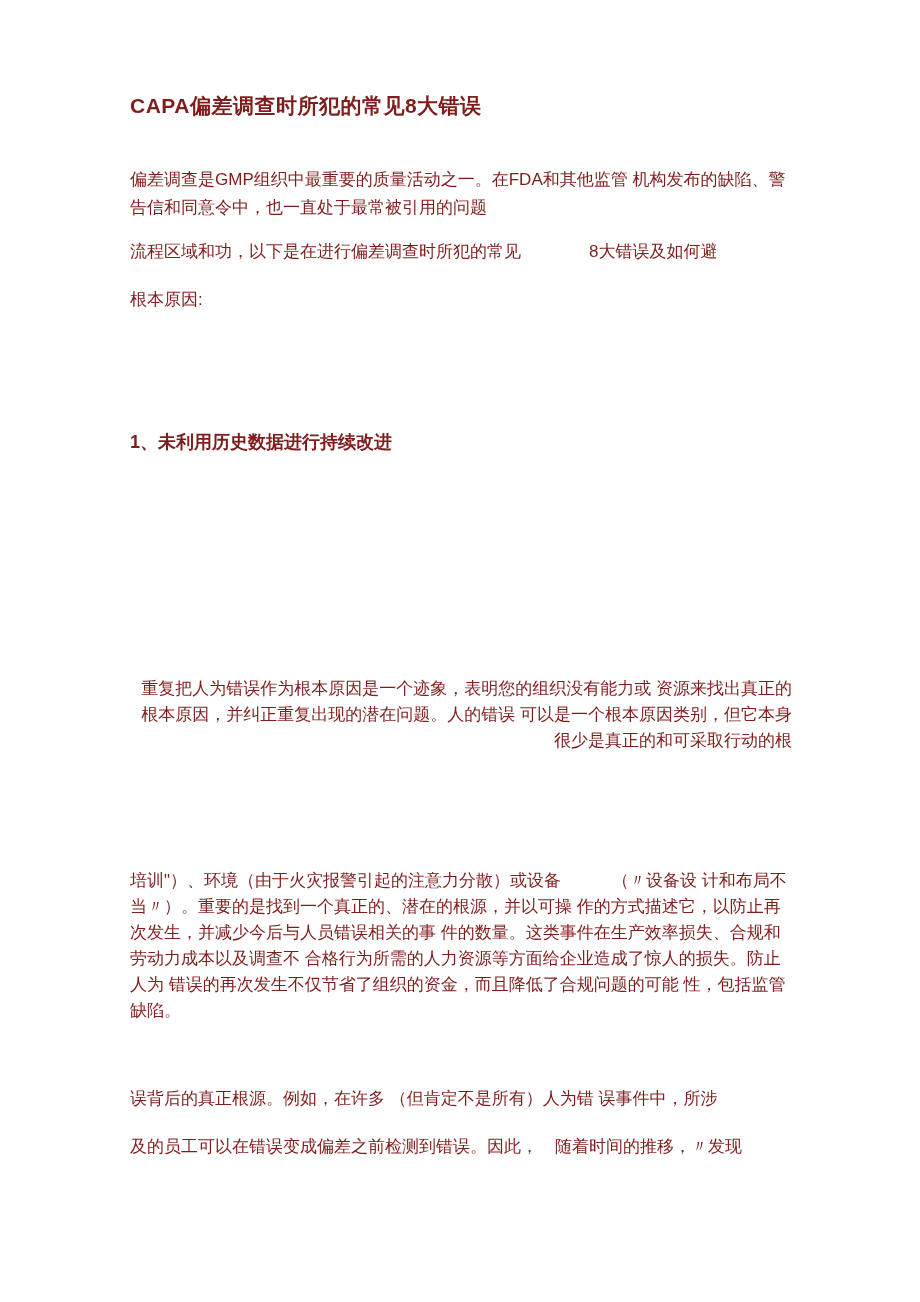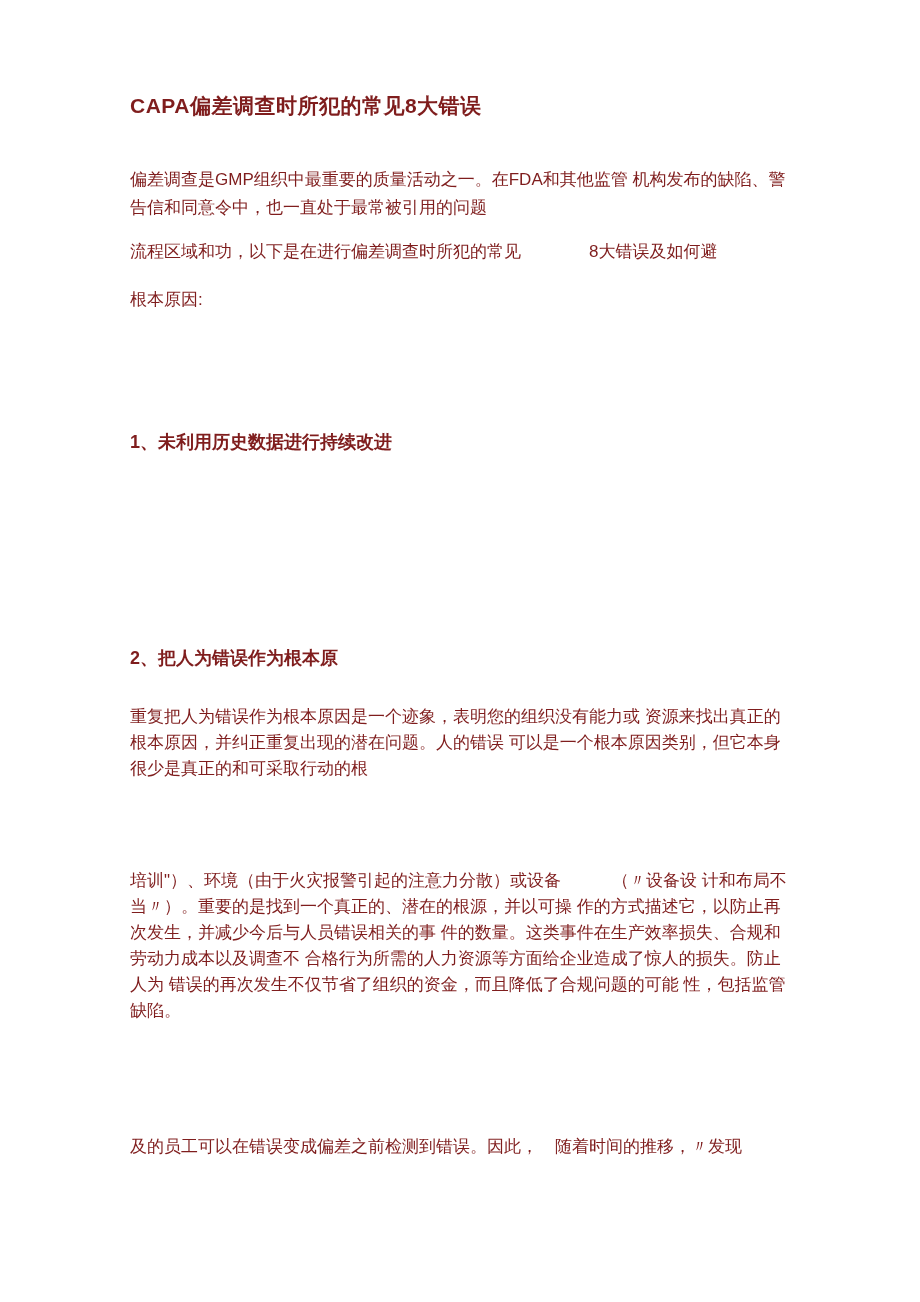--- a/index.html
+++ b/index.html
@@ -46,24 +46,24 @@
 
   <p class="block intro" style="top: 166px;">偏差调查是GMP组织中最重要的质量活动之一。在FDA和其他监管 机构发布的缺陷、警告信和同意令中，也一直处于最常被引用的问题</p>
 
   <p class="block intro" style="top: 238px;">流程区域和功，以下是在进行偏差调查时所犯的常见　　　　8大错误及如何避</p>
 
   <p class="block intro" style="top: 286px;">根本原因:</p>
 
   <h2 class="block section-heading" style="top: 386px; margin-top: 44px;">1、未利用历史数据进行持续改进</h2>
 
 
-  <h2 class="block section-heading" style="top: 646px;">2、把人为错误作为根本原</h2>
 
-  <p class="block" style="top: 704px;">重复把人为错误作为根本原因是一个迹象，表明您的组织没有能力或 资源来找出真正的根本原因，并纠正重复出现的潜在问题。人的错误 可以是一个根本原因类别，但它本身很少是真正的和可采取行动的根</p>
+  <p class="block" style="top: 676px; text-align: right;">重复把人为错误作为根本原因是一个迹象，表明您的组织没有能力或 资源来找出真正的根本原因，并纠正重复出现的潜在问题。人的错误 可以是一个根本原因类别，但它本身很少是真正的和可采取行动的根</p>
 
 
   <p class="block" style="top: 868px;">培训"）、环境（由于火灾报警引起的注意力分散）或设备　　　（〃设备设 计和布局不当〃）。重要的是找到一个真正的、潜在的根源，并以可操 作的方式描述它，以防止再次发生，并减少今后与人员错误相关的事 件的数量。这类事件在生产效率损失、合规和劳动力成本以及调查不 合格行为所需的人力资源等方面给企业造成了惊人的损失。防止人为 错误的再次发生不仅节省了组织的资金，而且降低了合规问题的可能 性，包括监管缺陷。</p>
 
 
+  <p class="block" style="top: 1086px;">误背后的真正根源。例如，在许多 （但肯定不是所有）人为错 误事件中，所涉</p>
 
   <p class="block" style="top: 1134px;">及的员工可以在错误变成偏差之前检测到错误。因此，　随着时间的推移，〃发现</p>
 
 </div>
 
 </body></html>

